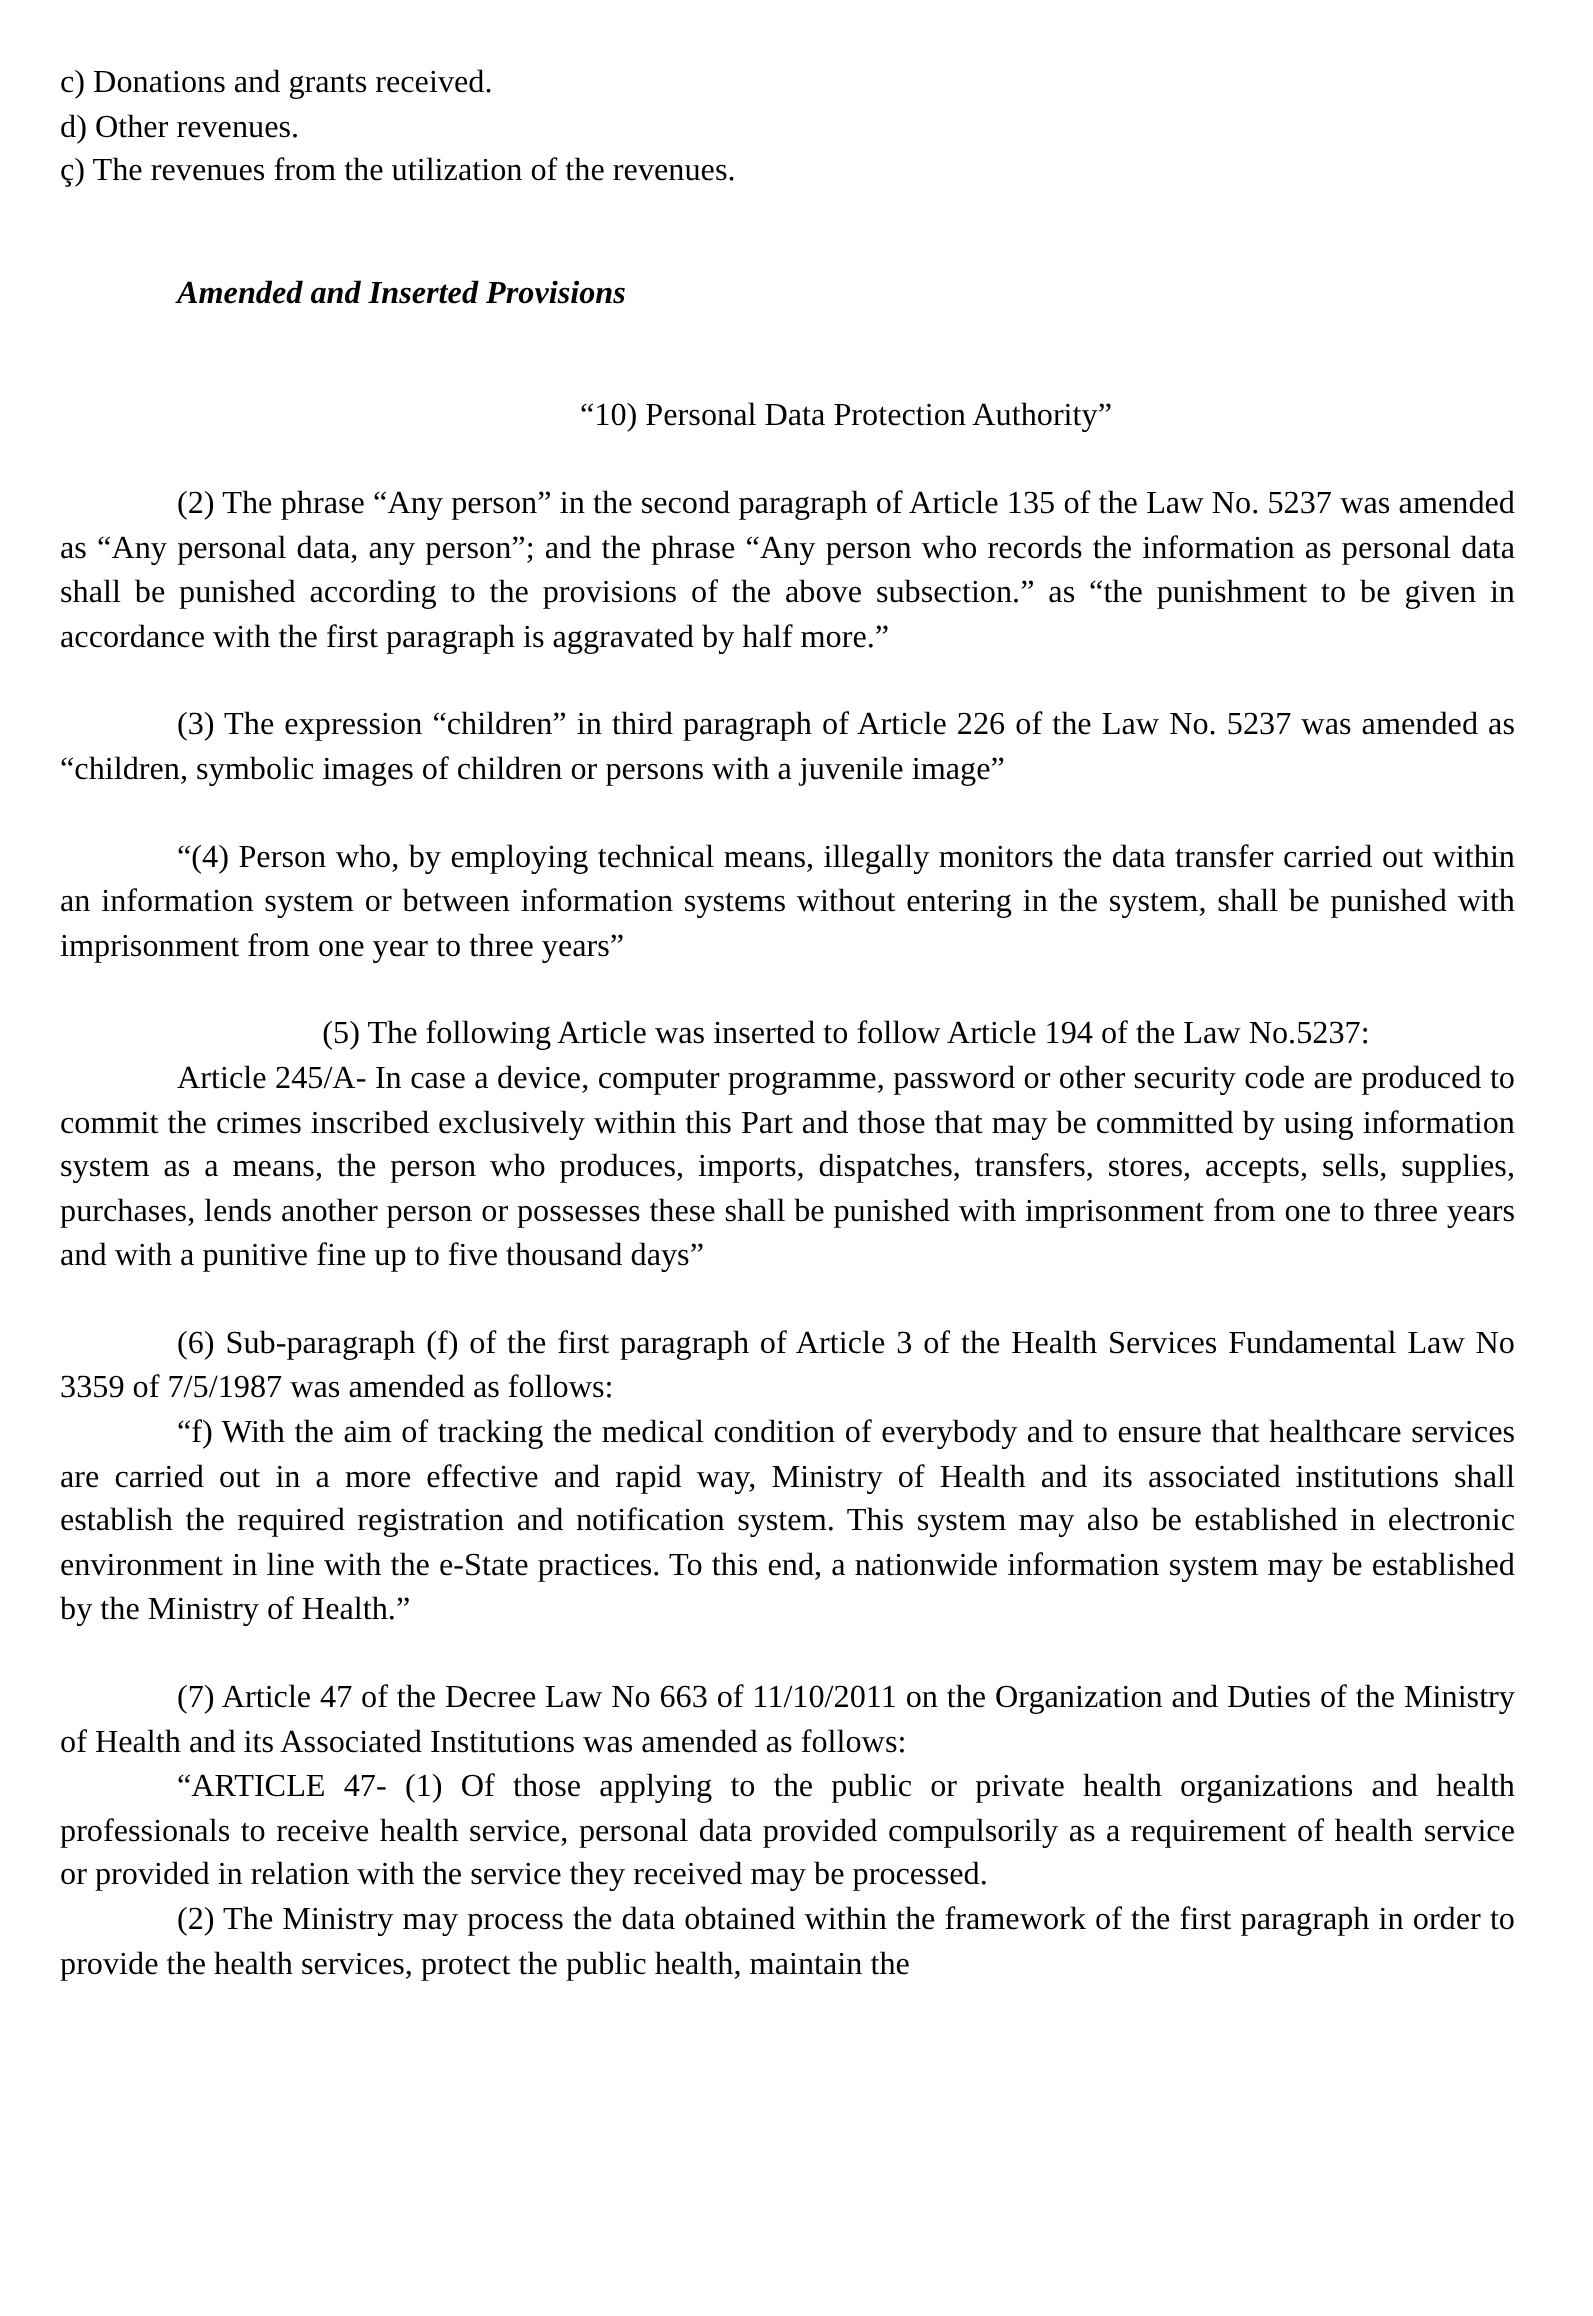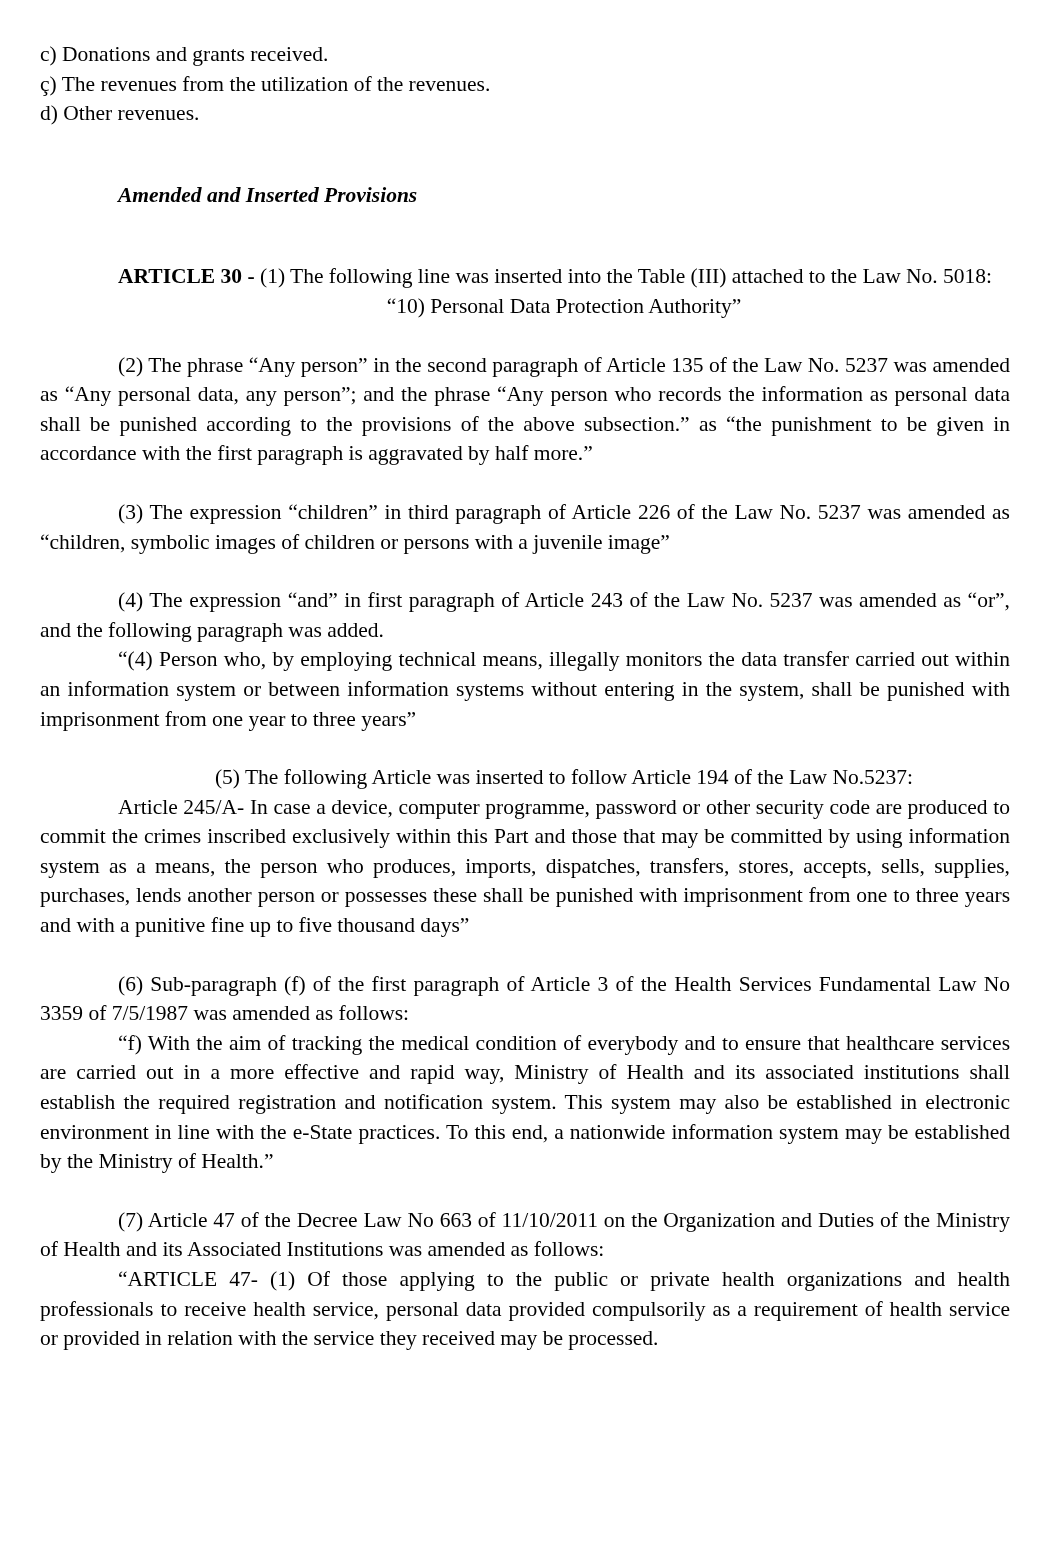--- a/index.html
+++ b/index.html
@@ -56,53 +56,51 @@
     text-align: center;
   }
 </style>
 </head>
 <body>
 
 <div class="page">
 
   <div class="body-text">
     <p>c) Donations and grants received.</p>
+    <p>d) Other revenues.</p>
     <p>ç) The revenues from the utilization of the revenues.</p>
-    <p>d) Other revenues.</p>
   </div>
 
   <div class="gap-lg"></div>
   <div class="gap-sm" style="height:22px"></div>
 
   <div class="heading">Amended and Inserted Provisions</div>
 
   <div class="gap-lg"></div>
   <div class="gap-sm" style="height:22px"></div>
 
   <div class="body-text">
-    <p class="indent"><span class="bold">ARTICLE 30 - </span><span>(1) The following line was inserted into the Table (III) attached to the Law No. 5018:</span></p>
     <p class="indent nojust">“10) Personal Data Protection Authority”</p>
   </div>
 
   <div class="gap-md"></div>
 
   <div class="body-text">
     <p class="indent">(2) The phrase “Any person” in the second paragraph of Article 135 of the Law No. 5237 was amended as “Any personal data, any person”; and the phrase “Any person who records the information as personal data shall be punished according to the provisions of the above subsection.” as “the punishment to be given in accordance with the first paragraph is aggravated by half more.”</p>
   </div>
 
   <div class="gap-md"></div>
 
   <div class="body-text">
     <p class="indent">(3) The expression “children” in third paragraph of Article 226 of the Law No. 5237 was amended as “children, symbolic images of children or persons with a juvenile image”</p>
   </div>
 
   <div class="gap-md"></div>
 
   <div class="body-text">
-    <p class="indent">(4) The expression “and” in first paragraph of Article 243 of the Law No. 5237 was amended as “or”, and the following paragraph was added.</p>
     <p class="indent">“(4) Person who, by employing technical means, illegally monitors the data transfer carried out within an information system or between information systems without entering in the system, shall be punished with imprisonment from one year to three years”</p>
   </div>
 
   <div class="gap-md"></div>
 
   <div class="body-text">
     <p class="indent nojust">(5) The following Article was inserted to follow Article 194 of the Law No.5237:</p>
     <p class="indent">Article 245/A- In case a device, computer programme, password or other security code are produced to commit the crimes inscribed exclusively within this Part and those that may be committed by using information system as a means, the person who produces, imports, dispatches, transfers, stores, accepts, sells, supplies, purchases, lends another person or possesses these shall be punished with imprisonment from one to three years and with a punitive fine up to five thousand days”</p>
   </div>
 
@@ -111,15 +109,16 @@
   <div class="body-text">
     <p class="indent">(6) Sub-paragraph (f) of the first paragraph of Article 3 of the Health Services Fundamental Law No 3359 of 7/5/1987 was amended as follows:</p>
     <p class="indent">“f) With the aim of tracking the medical condition of everybody and to ensure that healthcare services are carried out in a more effective and rapid way, Ministry of Health and its associated institutions shall establish the required registration and notification system. This system may also be established in electronic environment in line with the e-State practices. To this end, a nationwide information system may be established by the Ministry of Health.”</p>
   </div>
 
   <div class="gap-md"></div>
 
   <div class="body-text">
     <p class="indent">(7) Article 47 of the Decree Law No 663 of 11/10/2011 on the Organization and Duties of the Ministry of Health and its Associated Institutions was amended as follows:</p>
     <p class="indent">“ARTICLE 47- (1) Of those applying to the public or private health organizations and health professionals to receive health service, personal data provided compulsorily as a requirement of health service or provided in relation with the service they received may be processed.</p>
+    <p class="indent">(2) The Ministry may process the data obtained within the framework of the first paragraph in order to provide the health services, protect the public health, maintain the</p>
   </div>
 
 </div>
 
 </body></html>

